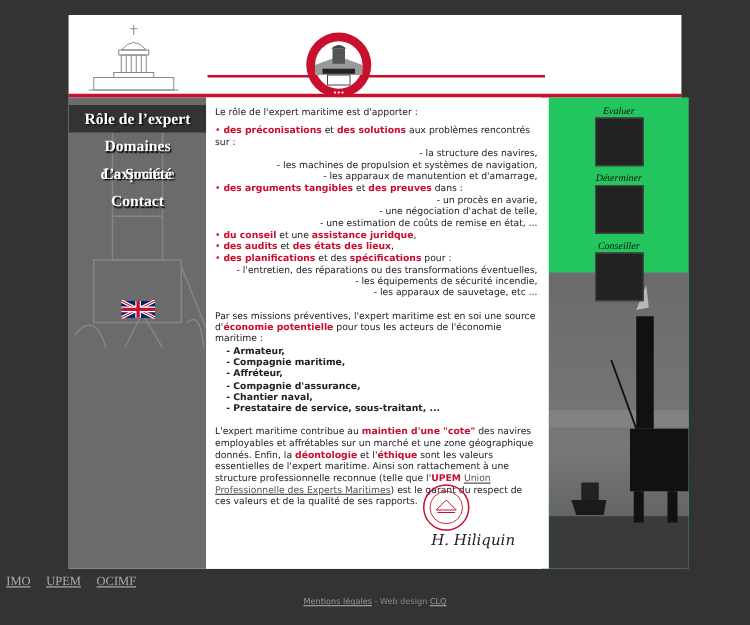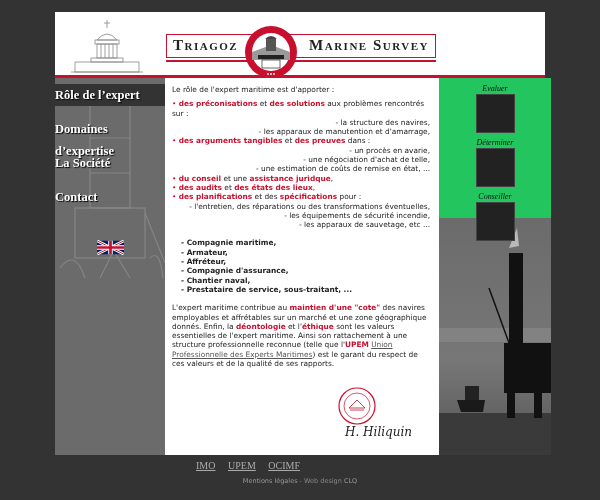--- a/index.html
+++ b/index.html
@@ -8,41 +8,41 @@
   #header { position:absolute; left:0; top:0; width:490px; height:63px; background:#fff; }
   #redline { position:absolute; left:0; top:63px; width:490px; height:3px; background:#c8102e; }
   #lighthouse { position:absolute; left:12px; top:6px; width:80px; height:58px; }
   #banner { position:absolute; left:111px; top:22px; width:268px; height:22px; border:1px solid #c8102e; background:#fff; }
   #banner-underline { position:absolute; left:111px; top:48px; width:270px; height:2px; background:#c8102e; }
   #banner .l { position:absolute; left:6px; top:2px; font-family:"Liberation Serif", serif; font-weight:bold; font-size:15px; letter-spacing:1.5px; color:#222; font-variant:small-caps; }
   #banner .r { position:absolute; right:6px; top:2px; font-family:"Liberation Serif", serif; font-weight:bold; font-size:15px; letter-spacing:1.5px; color:#222; font-variant:small-caps; }
   #seal { position:absolute; left:189px; top:13px; width:54px; height:54px; }
   #sidebar { position:absolute; left:0; top:66px; width:110px; height:377px; background:#6b6b6b; overflow:hidden; }
   #sidebar svg.bg { position:absolute; left:0; top:0; }
-  .nav { position:relative; display:block; height:22px; line-height:22px; color:#fff; font-family:"Liberation Serif", serif; font-weight:bold; font-size:12.5px; text-shadow:1px 1px 1px #000; margin-bottom:12px; cursor:pointer; }
+  .nav { position:relative; display:block; height:22px; line-height:22px; text-align:center; color:#fff; font-family:"Liberation Serif", serif; font-weight:bold; font-size:12.5px; text-shadow:1px 1px 1px #000; margin-bottom:0; cursor:pointer; }
   .nav.active { background:#333; }
   #flag { position:absolute; left:42px; top:162px; width:27px; height:15px; }
   #content { position:absolute; left:110px; top:66px; width:268px; height:377px; background:#fff; font-family:"DejaVu Sans", sans-serif; font-size:7.4px; line-height:9.3px; color:#222; }
   #content .inner { position:absolute; left:7px; top:7px; width:258px; }
   .red { color:#c8102e; font-weight:bold; }
   .bul { color:#c8102e; }
   .sub { padding-left:9px;text-align:right; }
   .sub2 { padding-left:9px; font-weight:bold; }
   p { margin:0; }
   .gap { height:9px; }
   a.u { color:#555; text-decoration:underline; }
   #rightcol { position:absolute; left:384px; top:66px; width:112px; height:377px; background:#22c55e; overflow:hidden;font-style:italic; }
   .thumb { position:absolute; left:0; width:112px; text-align:center; }
   .thumb .lbl { font-family:"Liberation Serif", serif; font-size:8px; color:#111; display:block; height:10px; line-height:10px; }
   .thumb .img { display:inline-block; width:37px; height:37px; background:#222; border:1px solid #444; }
   #signature { position:absolute; left:170px; top:306px; width:80px; height:60px; }
-  #footer-links { position:absolute; left:0; top:460px; width:496px; text-align:center; font-family:"Liberation Serif", serif; font-size:10px; }
+  #footer-links { position:absolute; left:0; top:460px; width:496px; font-family:"Liberation Serif", serif; font-size:10px; }
   #footer-links a { color:#aaa; text-decoration:underline; margin:0 5px; }
   #footer-credit { position:absolute; left:0; top:477px; width:600px; text-align:center; font-family:"DejaVu Sans", sans-serif; font-size:6.5px; color:#888; }
-  #footer-credit a { color:#999; }
+  #footer-credit a { color:#999; text-decoration:underline; }
 </style>
 </head>
 <body>
 
 <div id="wrap">
   <div id="header">
     <svg id="lighthouse" viewBox="0 0 80 58">
       <g fill="none" stroke="#888" stroke-width="0.8">
         <line x1="40" y1="2" x2="40" y2="10"></line>
           <line x1="37" y1="5" x2="43" y2="5"></line>
@@ -51,24 +51,20 @@
         <rect x="30" y="26" width="20" height="14"></rect>
         <line x1="34" y1="26" x2="34" y2="40"></line>
           <line x1="38" y1="26" x2="38" y2="40"></line>
           <line x1="42" y1="26" x2="42" y2="40"></line>
           <line x1="46" y1="26" x2="46" y2="40"></line>
         <rect x="24" y="40" width="32" height="4"></rect>
         <rect x="8" y="44" width="64" height="10"></rect>
         <line x1="4" y1="54" x2="76" y2="54"></line>
       </g>
     </svg>
-    <div id="banner">
-      <span class="l">Triagoz</span>
-      <span class="r">Marine Survey</span>
-    </div>
     <div id="banner-underline"></div>
     <svg id="seal" viewBox="0 0 54 54">
       <circle cx="27" cy="27" r="26" fill="#c8102e"></circle>
       <circle cx="27" cy="27" r="19" fill="#fff"></circle>
       <path d="M8 27 L27 20 L46 27 L46 35 L8 35 Z" fill="#999"></path>
       <rect x="22" y="14" width="10" height="12" fill="#555"></rect>
       <path d="M21 14 Q27 8 33 14 Z" fill="#444"></path>
       <rect x="14" y="30" width="26" height="4" fill="#222"></rect>
       <rect x="18" y="35" width="18" height="8" fill="#fff" stroke="#444" stroke-width="0.8"></rect>
       <circle cx="24" cy="49" r="0.9" fill="#fff"></circle>
@@ -104,34 +100,36 @@
       <path d="M30 0 V30 M0 15 H60" stroke="#C8102E" stroke-width="6"></path>
     </svg>
   </div>
 
   <div id="content">
     <div class="inner">
       <p>Le rôle de l'expert maritime est d'apporter :</p>
       <div class="gap" style="height:5px"></div>
       <p><span class="bul">• </span><span class="red">des préconisations</span><span> et </span><span class="red">des solutions</span><span> aux problèmes rencontrés sur :</span></p>
       <p class="sub">- la structure des navires,</p>
+      <p class="sub">- les machines de propulsion et systèmes de navigation,</p>
       <p class="sub">- les apparaux de manutention et d'amarrage,</p>
       <p><span class="bul">• </span><span class="red">des arguments tangibles</span><span> et </span><span class="red">des preuves</span><span> dans :</span></p>
       <p class="sub">- un procès en avarie,</p>
       <p class="sub">- une négociation d'achat de telle,</p>
       <p class="sub">- une estimation de coûts de remise en état, ...</p>
       <p><span class="bul">• </span><span class="red">du conseil</span><span> et une </span><span class="red">assistance juridque</span><span>,</span></p>
       <p><span class="bul">• </span><span class="red">des audits</span><span> et </span><span class="red">des états des lieux</span><span>,</span></p>
       <p><span class="bul">• </span><span class="red">des planifications</span><span> et des </span><span class="red">spécifications</span><span> pour :</span></p>
       <p class="sub">- l'entretien, des réparations ou des transformations éventuelles,</p>
       <p class="sub">- les équipements de sécurité incendie,</p>
       <p class="sub">- les apparaux de sauvetage, etc ...</p>
       <div class="gap"></div>
+      <p><span>Par ses missions préventives, l'expert maritime est en soi une source d'</span><span class="red">économie potentielle</span><span> pour tous les acteurs de l'économie maritime :</span></p>
+      <p class="sub2">- Armateur,</p>
       <p class="sub2">- Compagnie maritime,</p>
-      <p class="sub2">- Armateur,</p>
       <p class="sub2">- Affréteur,</p>
       <p class="sub2">- Compagnie d'assurance,</p>
       <p class="sub2">- Chantier naval,</p>
       <p class="sub2">- Prestataire de service, sous-traitant, ...</p>
       <div class="gap"></div>
       <p><span>L'expert maritime contribue au </span><span class="red">maintien d'une "cote"</span><span> des navires employables et affrétables sur un marché et une zone géographique donnés. Enfin, la </span><span class="red">déontologie</span><span> et l'</span><span class="red">éthique</span><span> sont les valeurs essentielles de l'expert maritime. Ainsi son rattachement à une structure professionnelle reconnue (telle que l'</span><span class="red">UPEM</span> <a class="u">Union Professionnelle des Experts Maritimes</a><span>) est le garant du respect de ces valeurs et de la qualité de ses rapports.</span></p>
     </div>
     <svg id="signature" viewBox="0 0 80 60">
       <circle cx="22" cy="22" r="18" fill="none" stroke="#c8102e" stroke-width="1.2"></circle>
       <circle cx="22" cy="22" r="13" fill="none" stroke="#c8102e" stroke-width="0.7"></circle>

